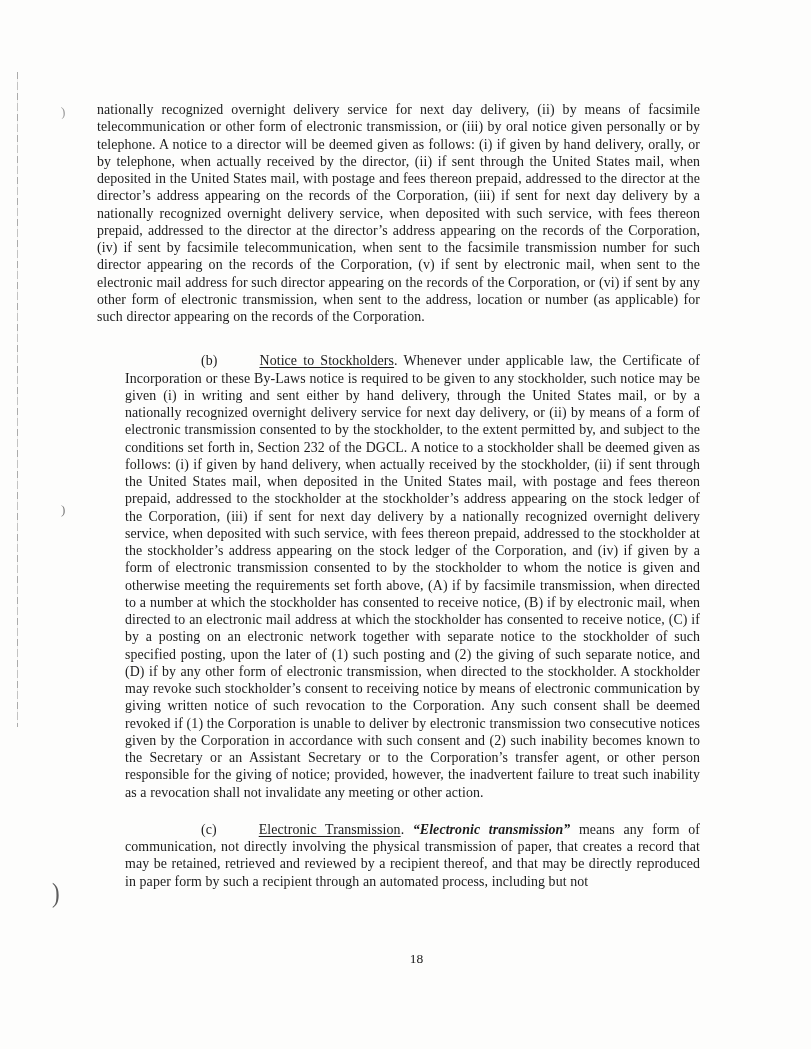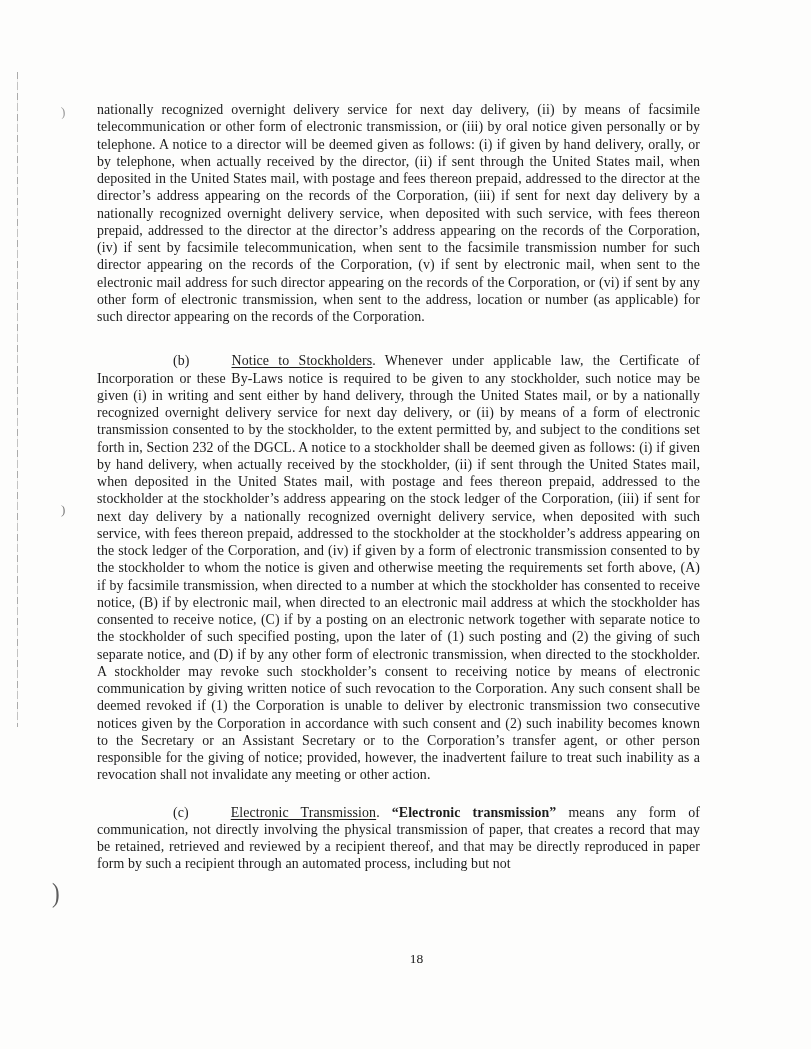--- a/index.html
+++ b/index.html
@@ -48,31 +48,32 @@
   }
   .para {
     margin: 0;
     font-size: 13.9px;
     line-height: 17.25px;
     text-align: justify;
     letter-spacing: 0.1px;
   }
   .para-b { margin-top: 27px; }
   .para-c { margin-top: 20px; }
-  .indent { text-indent: 76px; }
+  .indent { text-indent: 76px; margin-left: 28px; }
   .tab {
     display: inline-block;
     width: 42px;
   }
   .underline {
     text-decoration: underline;
     text-underline-offset: 1.5px;
   }
   .term {
     font-weight: bold;
+    font-style: italic;
   }
   .page-number {
     position: absolute;
     left: 115px;
     top: 951px;
     width: 603px;
     text-align: center;
     font-size: 13.5px;
     color: #1b1b1b;
   }

